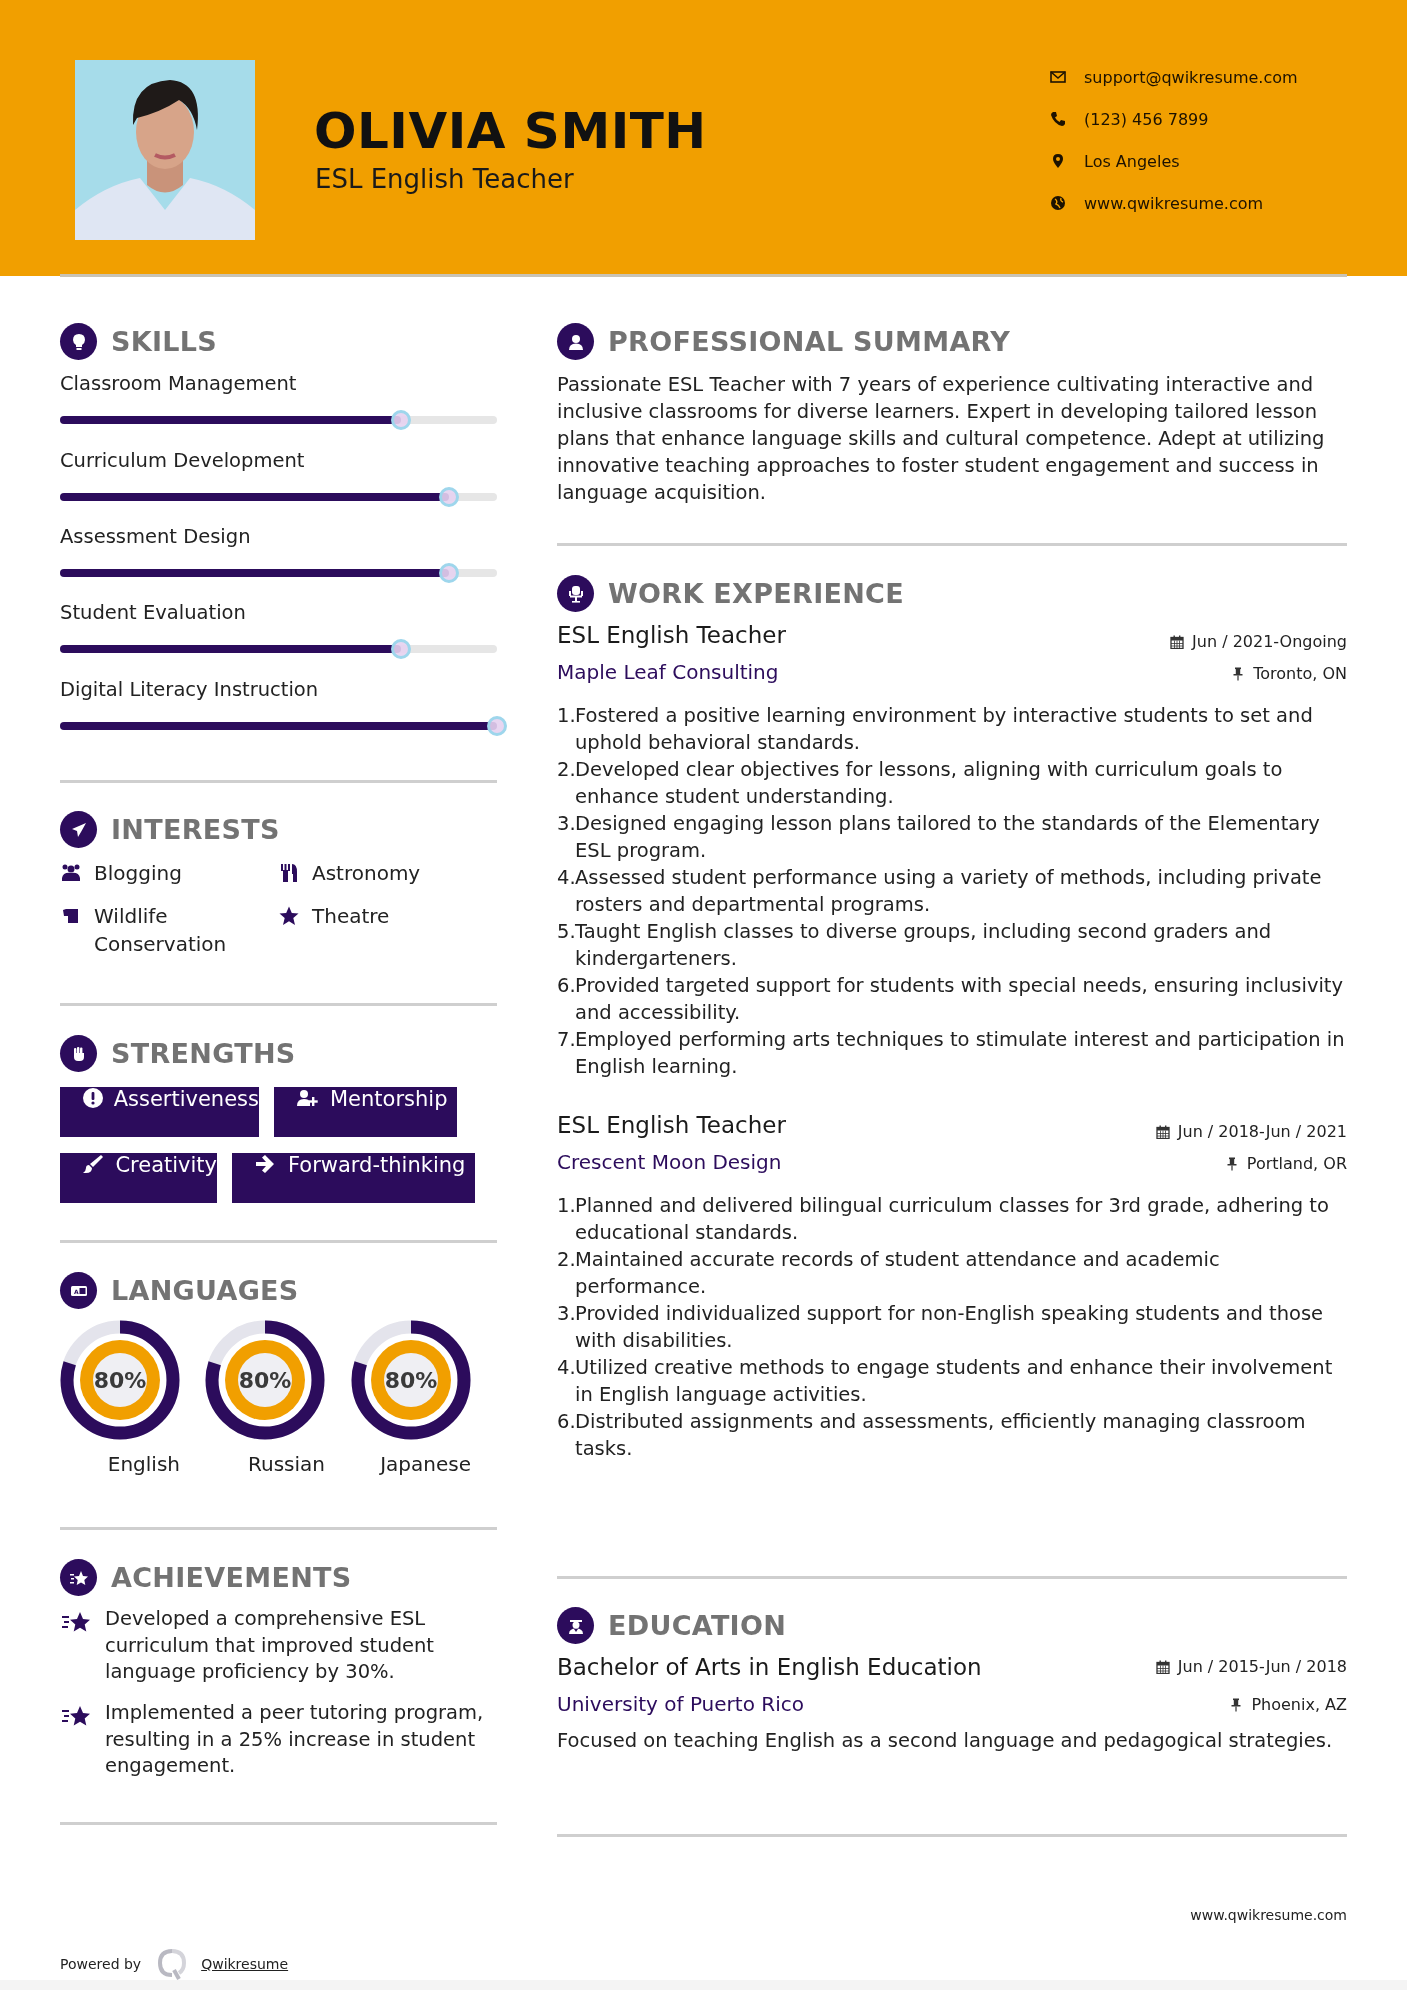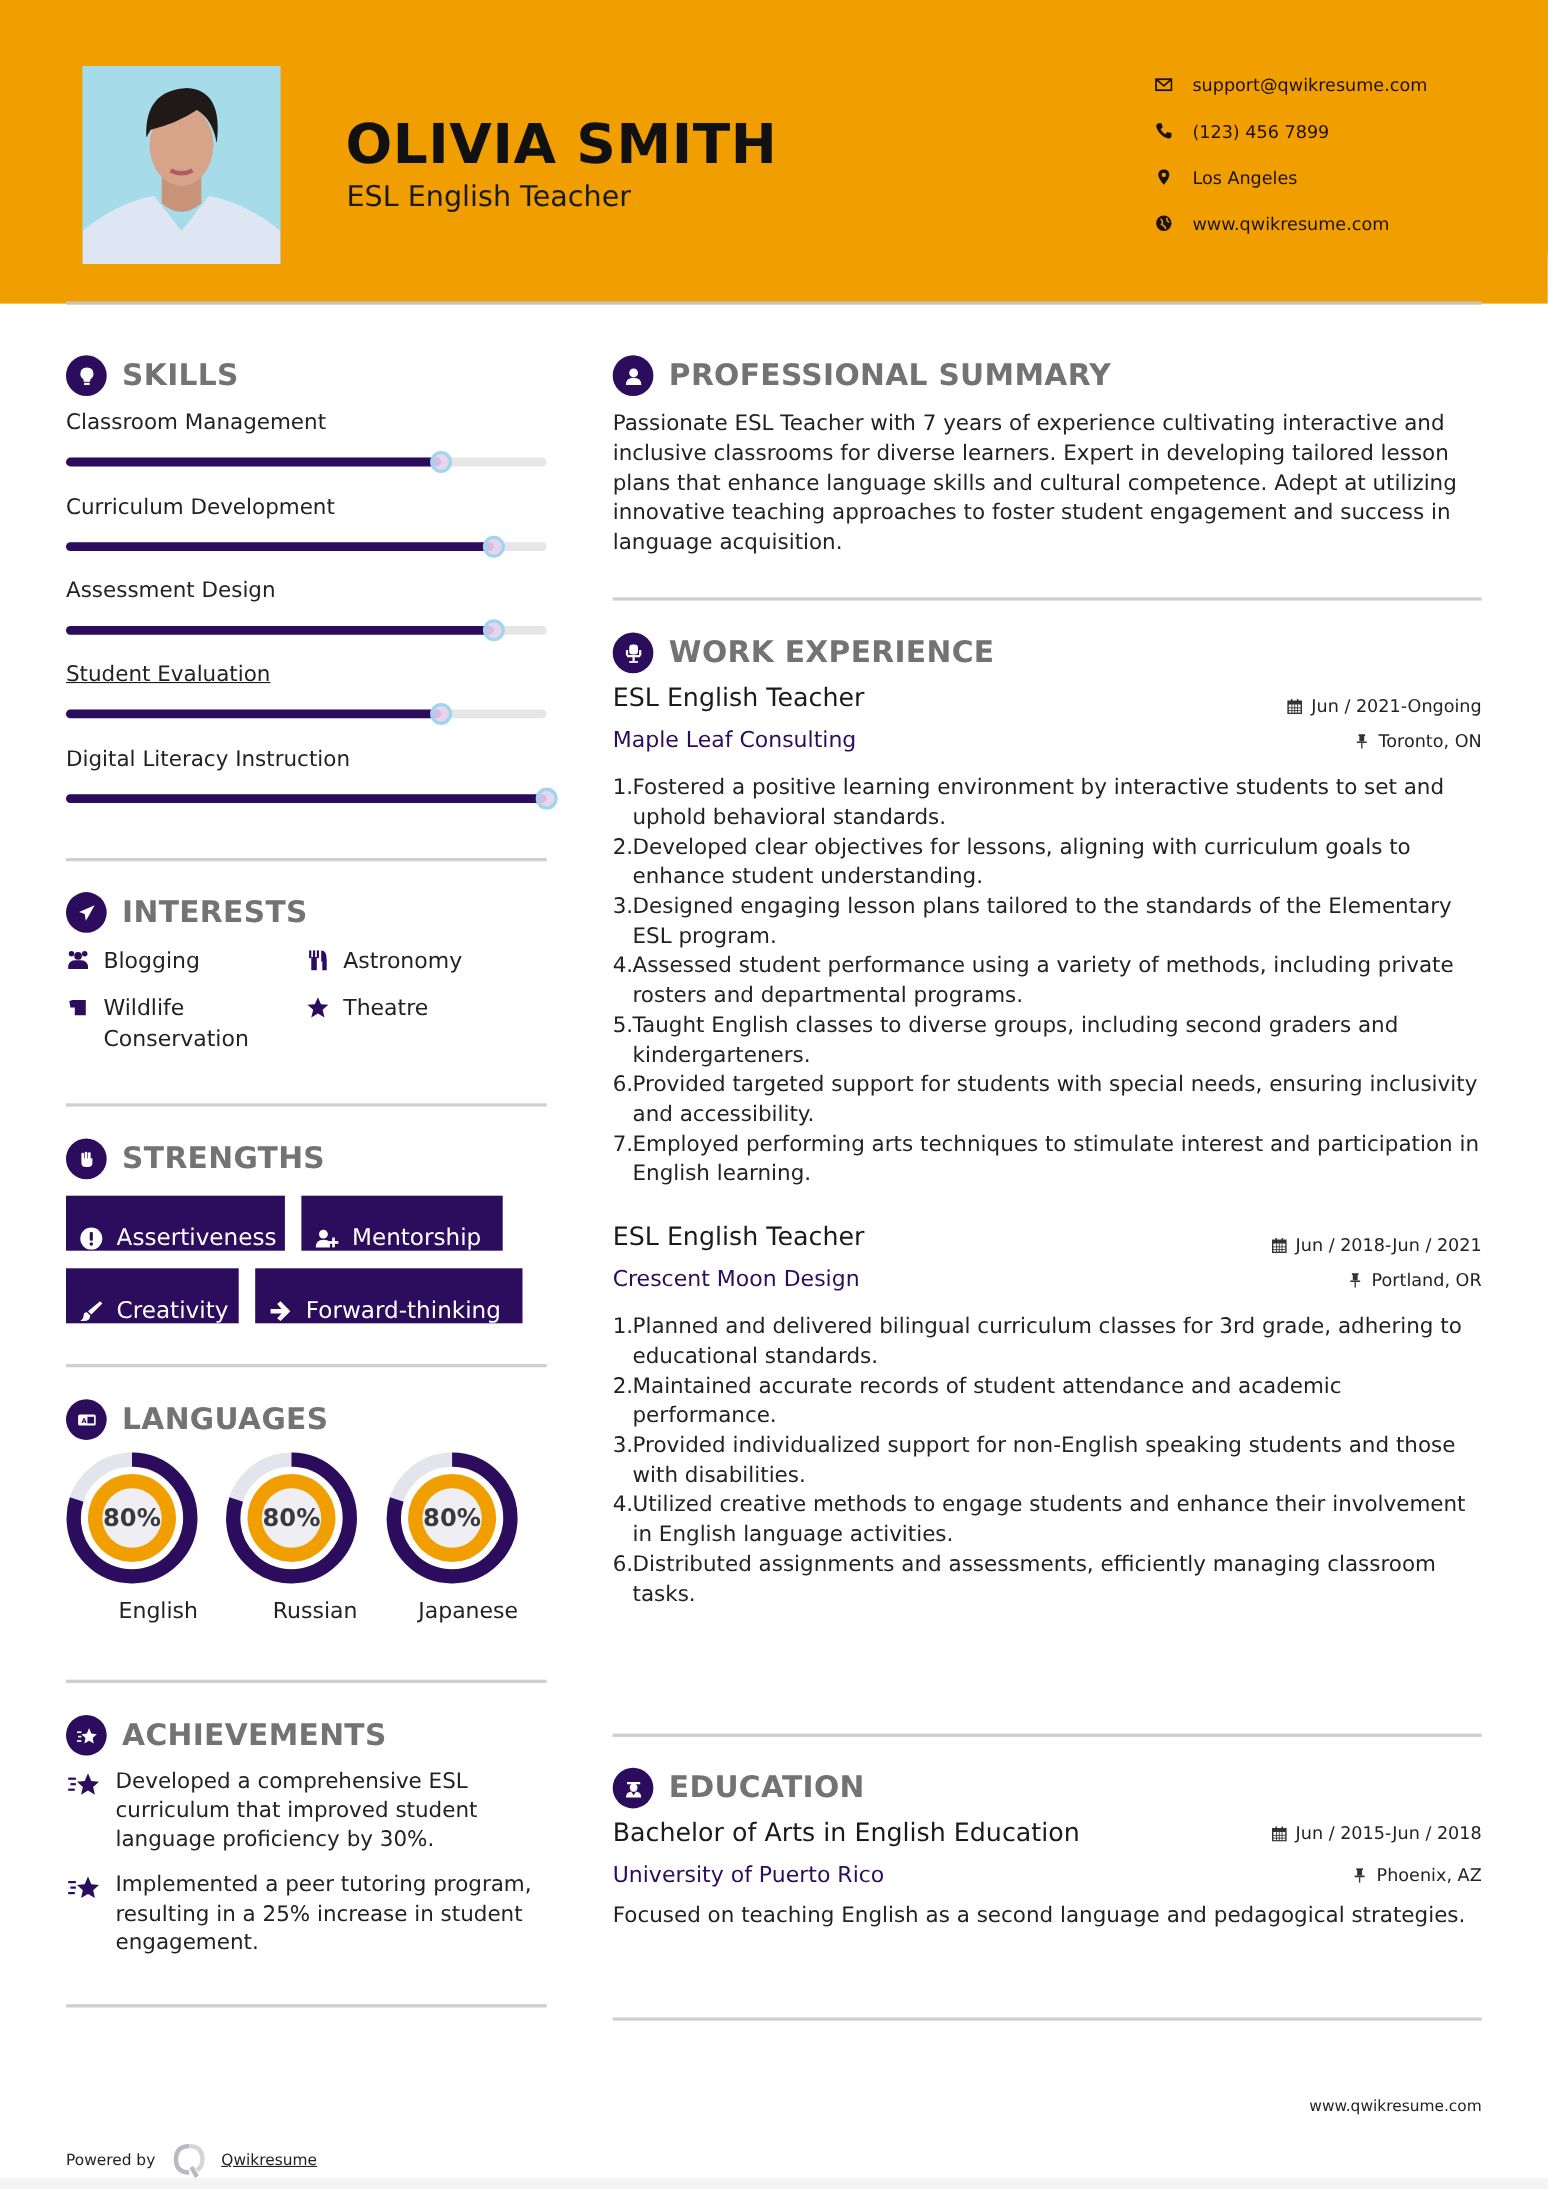--- a/index.html
+++ b/index.html
@@ -28,21 +28,21 @@
   .skill { position: absolute; left: 60px; width: 437px; }
   .skill-label { font-size: 19.5px; color: #222; }
   .skill-track { position: absolute; left: 0; width: 437px; height: 8px; background: #e6e6e6; border-radius: 4px; }
   .skill-fill { position: absolute; left: 0; top: 0; height: 8px; background: #2c0c5c; border-radius: 4px; }
   .skill-knob { position: absolute; top: -6px; width: 20px; height: 20px; border-radius: 50%; border: 3px solid #9ed6ec; background: rgba(230,210,240,0.9); margin-left: -10px; }
 
   .interest { position: absolute; display: flex; align-items: flex-start; font-size: 20px; color: #222; line-height: 28px; }
   .interest .ic { width: 34px; height: 28px; display: flex; align-items: center; }
   .interest .ic svg { width: 22px; height: 22px; }
 
-  .strength { position: absolute; height: 50px; background: #2c0c5c; color: #fff; display: flex; align-items: flex-end; padding-left: 12px; font-size: 21px; }
+  .strength { position: absolute; height: 50px; background: #2c0c5c; color: #fff; display: flex; align-items: flex-start; padding-left: 22px; font-size: 21px; }
   .strength .ic { width: 34px; display: flex; align-items: center; }
   .strength .ic svg { width: 22px; height: 22px; }
 
   .lang { position: absolute; width: 120px; text-align: right; }
   .donut { width: 120px; height: 120px; position: relative; }
   .donut svg { width: 120px; height: 120px; display: block; }
   .donut .pct { position: absolute; left: 0; top: 0; width: 120px; height: 120px; display: flex; align-items: center; justify-content: center; font-size: 22px; font-weight: bold; color: #3a3a3a; }
   .lang-label { margin-top: 12px; font-size: 20px; color: #222; }
 
   .ach { position: absolute; left: 60px; width: 437px; display: flex; }
@@ -146,21 +146,21 @@
     <div class="skill-knob" style="left:89%;"></div>
   </div>
 </div>
 <div class="skill" style="top:525px;">
   <div class="skill-label">Assessment Design</div>
   <div class="skill-track" style="top:44px;">
     <div class="skill-fill" style="width:89%;"></div>
     <div class="skill-knob" style="left:89%;"></div>
   </div>
 </div>
-<div class="skill" style="top:601px;text-decoration:underline;">
+<div class="skill" style="top:601px;">
   <div class="skill-label">Student Evaluation</div>
   <div class="skill-track" style="top:44px;">
     <div class="skill-fill" style="width:78%;"></div>
     <div class="skill-knob" style="left:78%;"></div>
   </div>
 </div>
 <div class="skill" style="top:678px;">
   <div class="skill-label">Digital Literacy Instruction</div>
   <div class="skill-track" style="top:44px;">
     <div class="skill-fill" style="width:100%;"></div>

